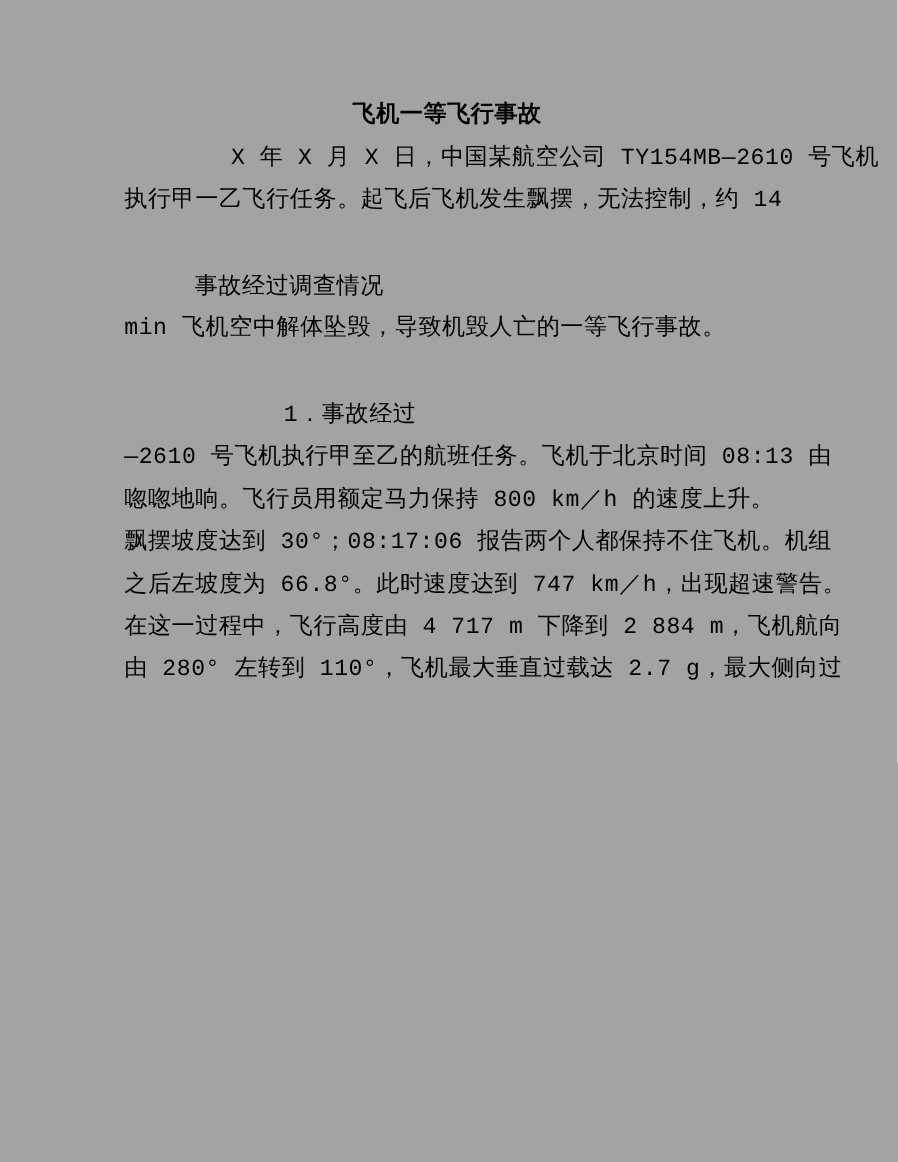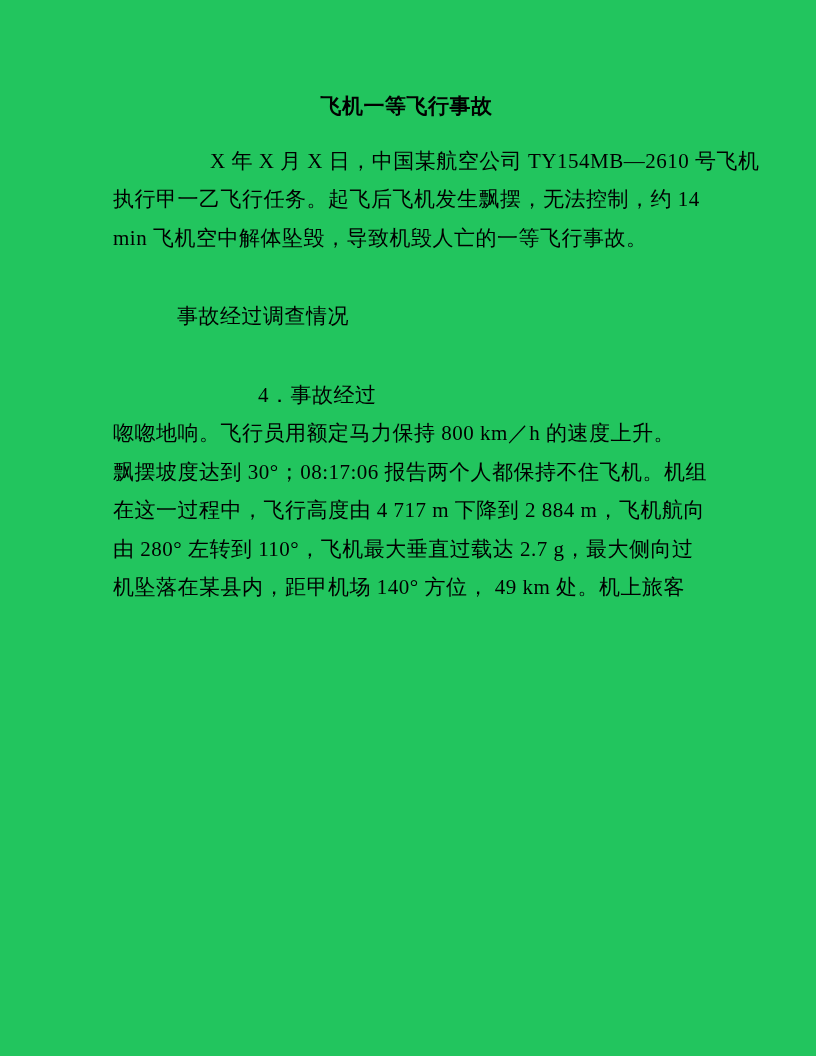--- a/index.html
+++ b/index.html
@@ -4,67 +4,68 @@
 <style>
   html, body {
     margin: 0;
     padding: 0;
     background: #ffffff;
   }
   .page {
     position: relative;
     width: 816px;
     height: 1056px;
-    background: #22c55e;
+    background: #a3a3a3;
     color: #000000;
-    font-family: Liberation Serif, serif;
+    font-family: Liberation Mono, monospace;
     overflow: hidden;
   }
   .content {
     position: absolute;
     left: 113px;
     top: 87px;
     width: 587px;
   }
   .line {
     height: 38.5px;
     line-height: 38.5px;
     font-size: 21px;
     white-space: pre;
     letter-spacing: 0.5px;
   }
   .title-line {
     text-align: center;
     font-weight: bold;
   }
   
-  .gap-after-title { margin-top: 16px; }
+  .gap-after-title { }
   .gap-block { margin-top: 40px; }
   
   .ind-para1 { padding-left: 97px; }
   .ind-head  { padding-left: 64px; }
   .ind-sub   { padding-left: 145px; }
   .ind-para2 { padding-left: 130px; }
 </style>
 </head>
 <body>
 
 <div class="page">
   <div class="content">
 
     <div class="line title-line">飞机一等飞行事故</div>
 
     <div class="line ind-para1 gap-after-title">X 年 X 月 X 日，中国某航空公司 TY154MB—2610 号飞机</div>
     <div class="line">执行甲一乙飞行任务。起飞后飞机发生飘摆，无法控制，约 14</div>
+    <div class="line ind-head gap-block">事故经过调查情况</div>
+
     <div class="line">min 飞机空中解体坠毁，导致机毁人亡的一等飞行事故。</div>
 
-    <div class="line ind-head gap-block">事故经过调查情况</div>
+    <div class="line ind-sub gap-block">1．事故经过</div>
 
-    <div class="line ind-sub gap-block">4．事故经过</div>
-
+    <div class="line">—2610 号飞机执行甲至乙的航班任务。飞机于北京时间 08:13 由</div>
     <div class="line">唿唿地响。飞行员用额定马力保持 800 km／h 的速度上升。</div>
     <div class="line">飘摆坡度达到 30°；08:17:06 报告两个人都保持不住飞机。机组</div>
+    <div class="line">之后左坡度为 66.8°。此时速度达到 747 km／h，出现超速警告。</div>
     <div class="line">在这一过程中，飞行高度由 4 717 m 下降到 2 884 m，飞机航向</div>
     <div class="line">由 280° 左转到 110°，飞机最大垂直过载达 2.7 g，最大侧向过</div>
-    <div class="line">机坠落在某县内，距甲机场 140° 方位， 49 km 处。机上旅客</div>
 
   </div>
 </div>
 
 </body></html>

